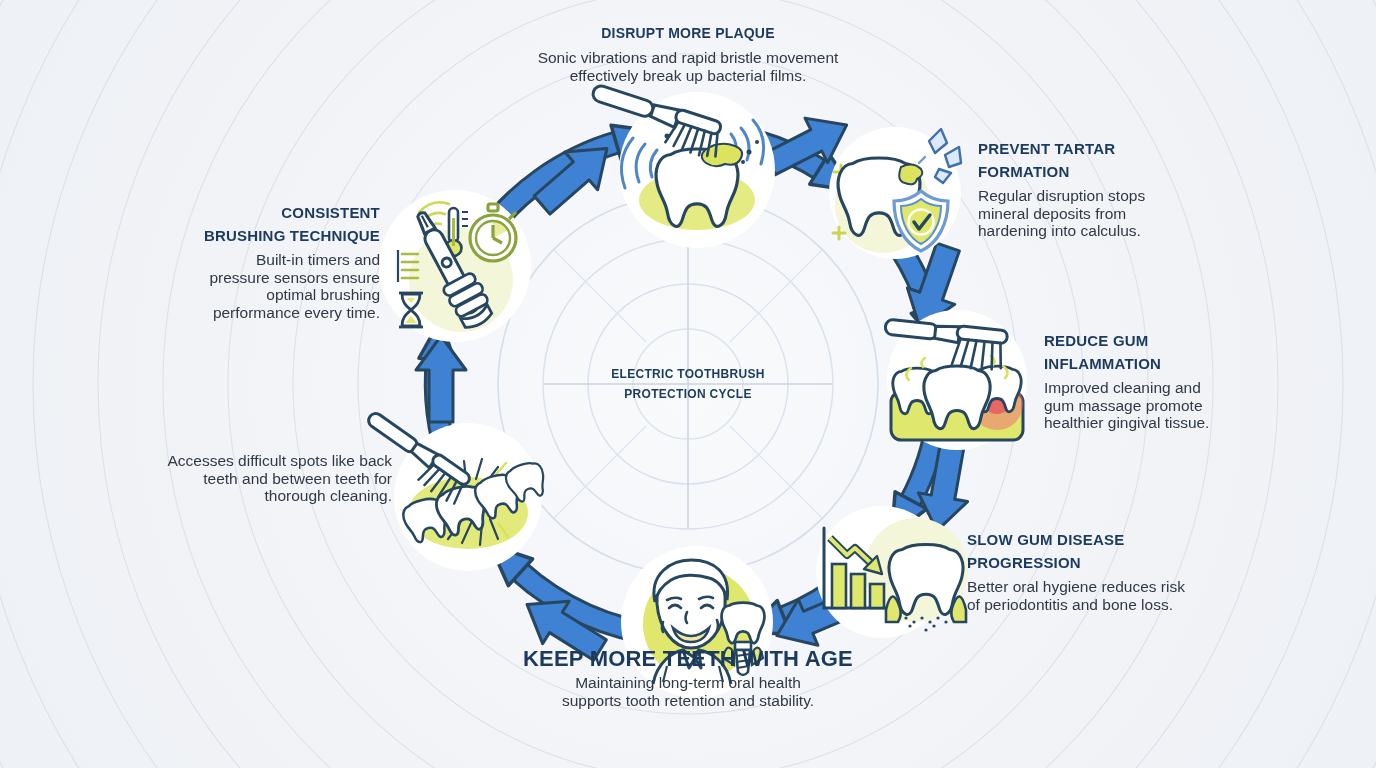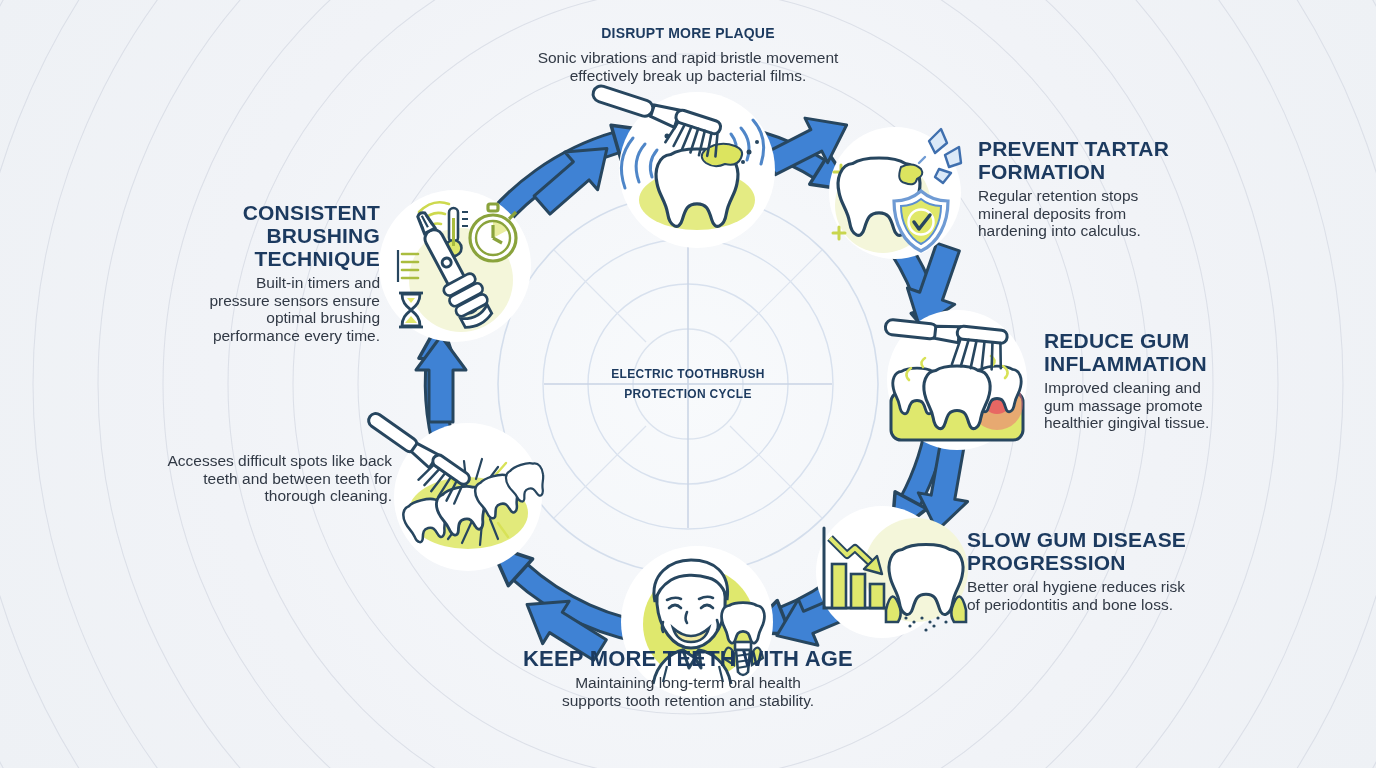--- a/index.html
+++ b/index.html
@@ -1,21 +1,21 @@
 <!DOCTYPE html>
 <html><head>
 <meta charset="utf-8">
 <style>
   html,body{margin:0;padding:0;}
   body{font-family:"Liberation Sans","DejaVu Sans",sans-serif;}
   .infographic{position:relative;width:1376px;height:768px;overflow:hidden;
     background:radial-gradient(circle at 50% 50%, #f8fafc 0%, #f1f3f7 60%, #eef1f5 100%);}
   svg.diagram{position:absolute;left:0;top:0;}
   .node-block{position:absolute;}
-  .node-title{font-weight:bold;color:#1c3a5f;font-size:21px;line-height:23px;white-space:pre-line;letter-spacing:0.2px;}
+  .node-title{font-weight:bold;color:#1c3a5f;font-size:15px;line-height:23px;white-space:pre-line;letter-spacing:0.2px;}
   .node-desc{color:#313945;font-size:15.5px;line-height:17.5px;white-space:pre-line;margin-top:4px;}
   #block-top{left:408px;top:22px;width:560px;text-align:center;}
   #block-top .node-title{font-size:14px;}
   #block-top-right{left:978px;top:137px;width:200px;text-align:left;}
   #block-right{left:1044px;top:329px;width:200px;text-align:left;}
   #block-bottom-right{left:967px;top:528px;width:225px;text-align:left;}
   #block-bottom{left:408px;top:647px;width:560px;text-align:center;}
   #block-bottom .node-title{font-size:22px;}
   #block-bottom-left{left:142px;top:448px;width:250px;text-align:right;}
   #block-left{left:150px;top:201px;width:230px;text-align:right;}
@@ -362,21 +362,21 @@
 
 <div class="node-block" id="block-top">
   <div class="node-title">DISRUPT MORE PLAQUE</div>
   <div class="node-desc">Sonic vibrations and rapid bristle movement
 effectively break up bacterial films.</div>
 </div>
 
 <div class="node-block" id="block-top-right">
   <div class="node-title">PREVENT TARTAR
 FORMATION</div>
-  <div class="node-desc">Regular retention stops
+  <div class="node-desc">Regular disruption stops
 mineral deposits from
 hardening into calculus.</div>
 </div>
 
 <div class="node-block" id="block-right">
   <div class="node-title">REDUCE GUM
 INFLAMMATION</div>
   <div class="node-desc">Improved cleaning and
 gum massage promote
 healthier gingival tissue.</div>

